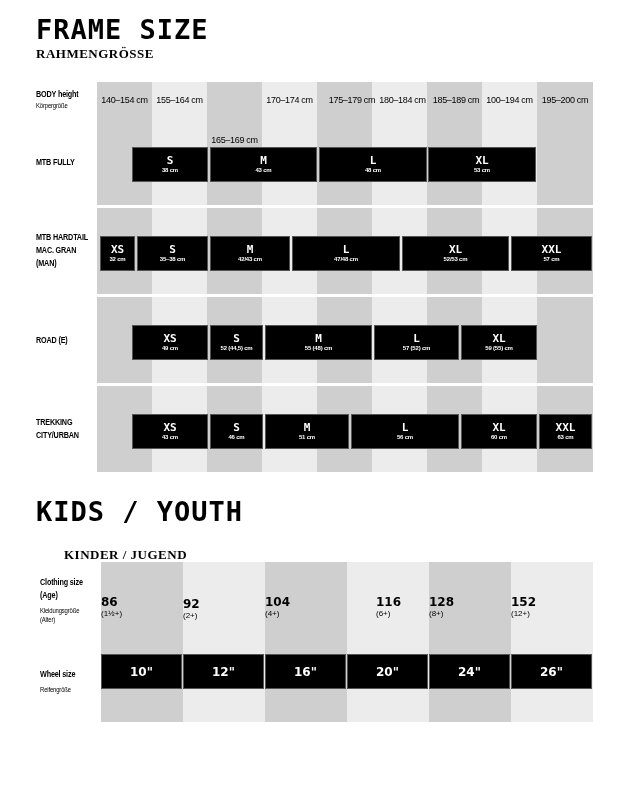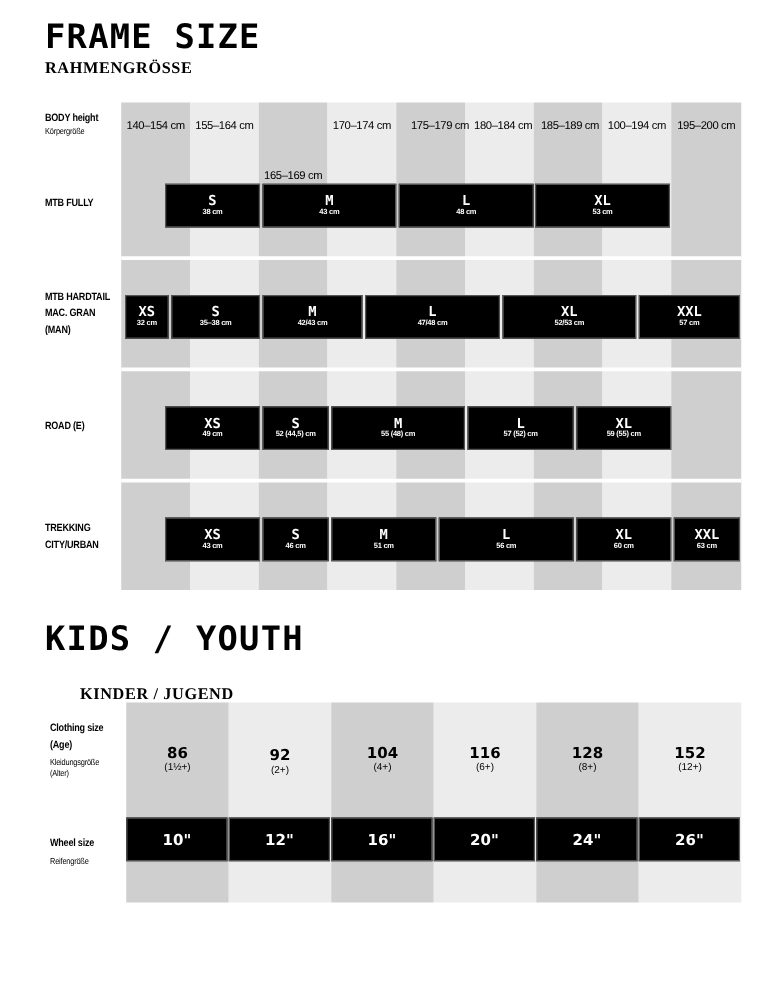--- a/index.html
+++ b/index.html
@@ -10,21 +10,21 @@
   .col{position:absolute;top:0;bottom:0;}
   .dark{background:#cfcfcf;}
   .light{background:#ececec;}
   .sep{position:absolute;left:0;right:0;height:3px;background:#fff;}
   .hdr{position:absolute;top:0;height:36px;display:flex;align-items:center;justify-content:center;font-family:"Liberation Sans Narrow","Liberation Sans",sans-serif;font-size:9px;letter-spacing:-0.3px;}
   .rowlabel{position:absolute;left:36px;font-family:"Liberation Sans",sans-serif;font-weight:bold;font-size:8.5px;line-height:13px;letter-spacing:-0.2px;transform:scaleX(0.85);transform-origin:left top;white-space:nowrap;}
   .sub{font-weight:normal;font-size:7px;line-height:9px;display:block;}
   .bar{position:absolute;background:#000;border:1px solid #555;box-sizing:border-box;color:#fff;display:flex;flex-direction:column;align-items:center;justify-content:center;}
   .bar .sz{font-family:"DejaVu Sans Mono",monospace;font-weight:bold;font-size:11px;line-height:11px;}
   .bar .cm{font-family:"Liberation Sans",sans-serif;font-weight:bold;font-size:6px;line-height:8px;letter-spacing:-0.2px;}
-  .kcell{position:absolute;display:flex;flex-direction:column;align-items:center;justify-content:center;}
+  .kcell{position:absolute;display:flex;flex-direction:column;justify-content:center;}
   .knum{font-family:"DejaVu Sans",sans-serif;font-weight:bold;font-size:12px;line-height:14px;}
   .kage{font-family:"Liberation Sans",sans-serif;font-size:8px;line-height:10px;}
   .wbar{position:absolute;background:#000;border:1px solid #555;box-sizing:border-box;color:#fff;display:flex;align-items:center;justify-content:center;font-family:"DejaVu Sans",sans-serif;font-weight:bold;font-size:12px;}
 </style>
 </head>
 <body>
 
 <div class="h1" style="top:16px;">FRAME SIZE</div>
 <div class="h2" style="top:47px;">RAHMENGRÖSSE</div>
 
@@ -174,21 +174,21 @@
     <span class="kage">(1½+)</span>
   </div>
   <div class="kcell" style="left:82px;width:82px;top:2px;height:90px;">
     <span class="knum">92</span>
     <span class="kage">(2+)</span>
   </div>
   <div class="kcell" style="left:164px;width:82px;top:0;height:90px;">
     <span class="knum">104</span>
     <span class="kage">(4+)</span>
   </div>
-  <div class="kcell" style="left:246px;width:82px;top:0;height:90px;">
+  <div class="kcell" style="left:246px;width:82px;top:0;height:90px;padding-left:29px;">
     <span class="knum">116</span>
     <span class="kage">(6+)</span>
   </div>
   <div class="kcell" style="left:328px;width:82px;top:0;height:90px;">
     <span class="knum">128</span>
     <span class="kage">(8+)</span>
   </div>
   <div class="kcell" style="left:410px;width:82px;top:0;height:90px;">
     <span class="knum">152</span>
     <span class="kage">(12+)</span>

